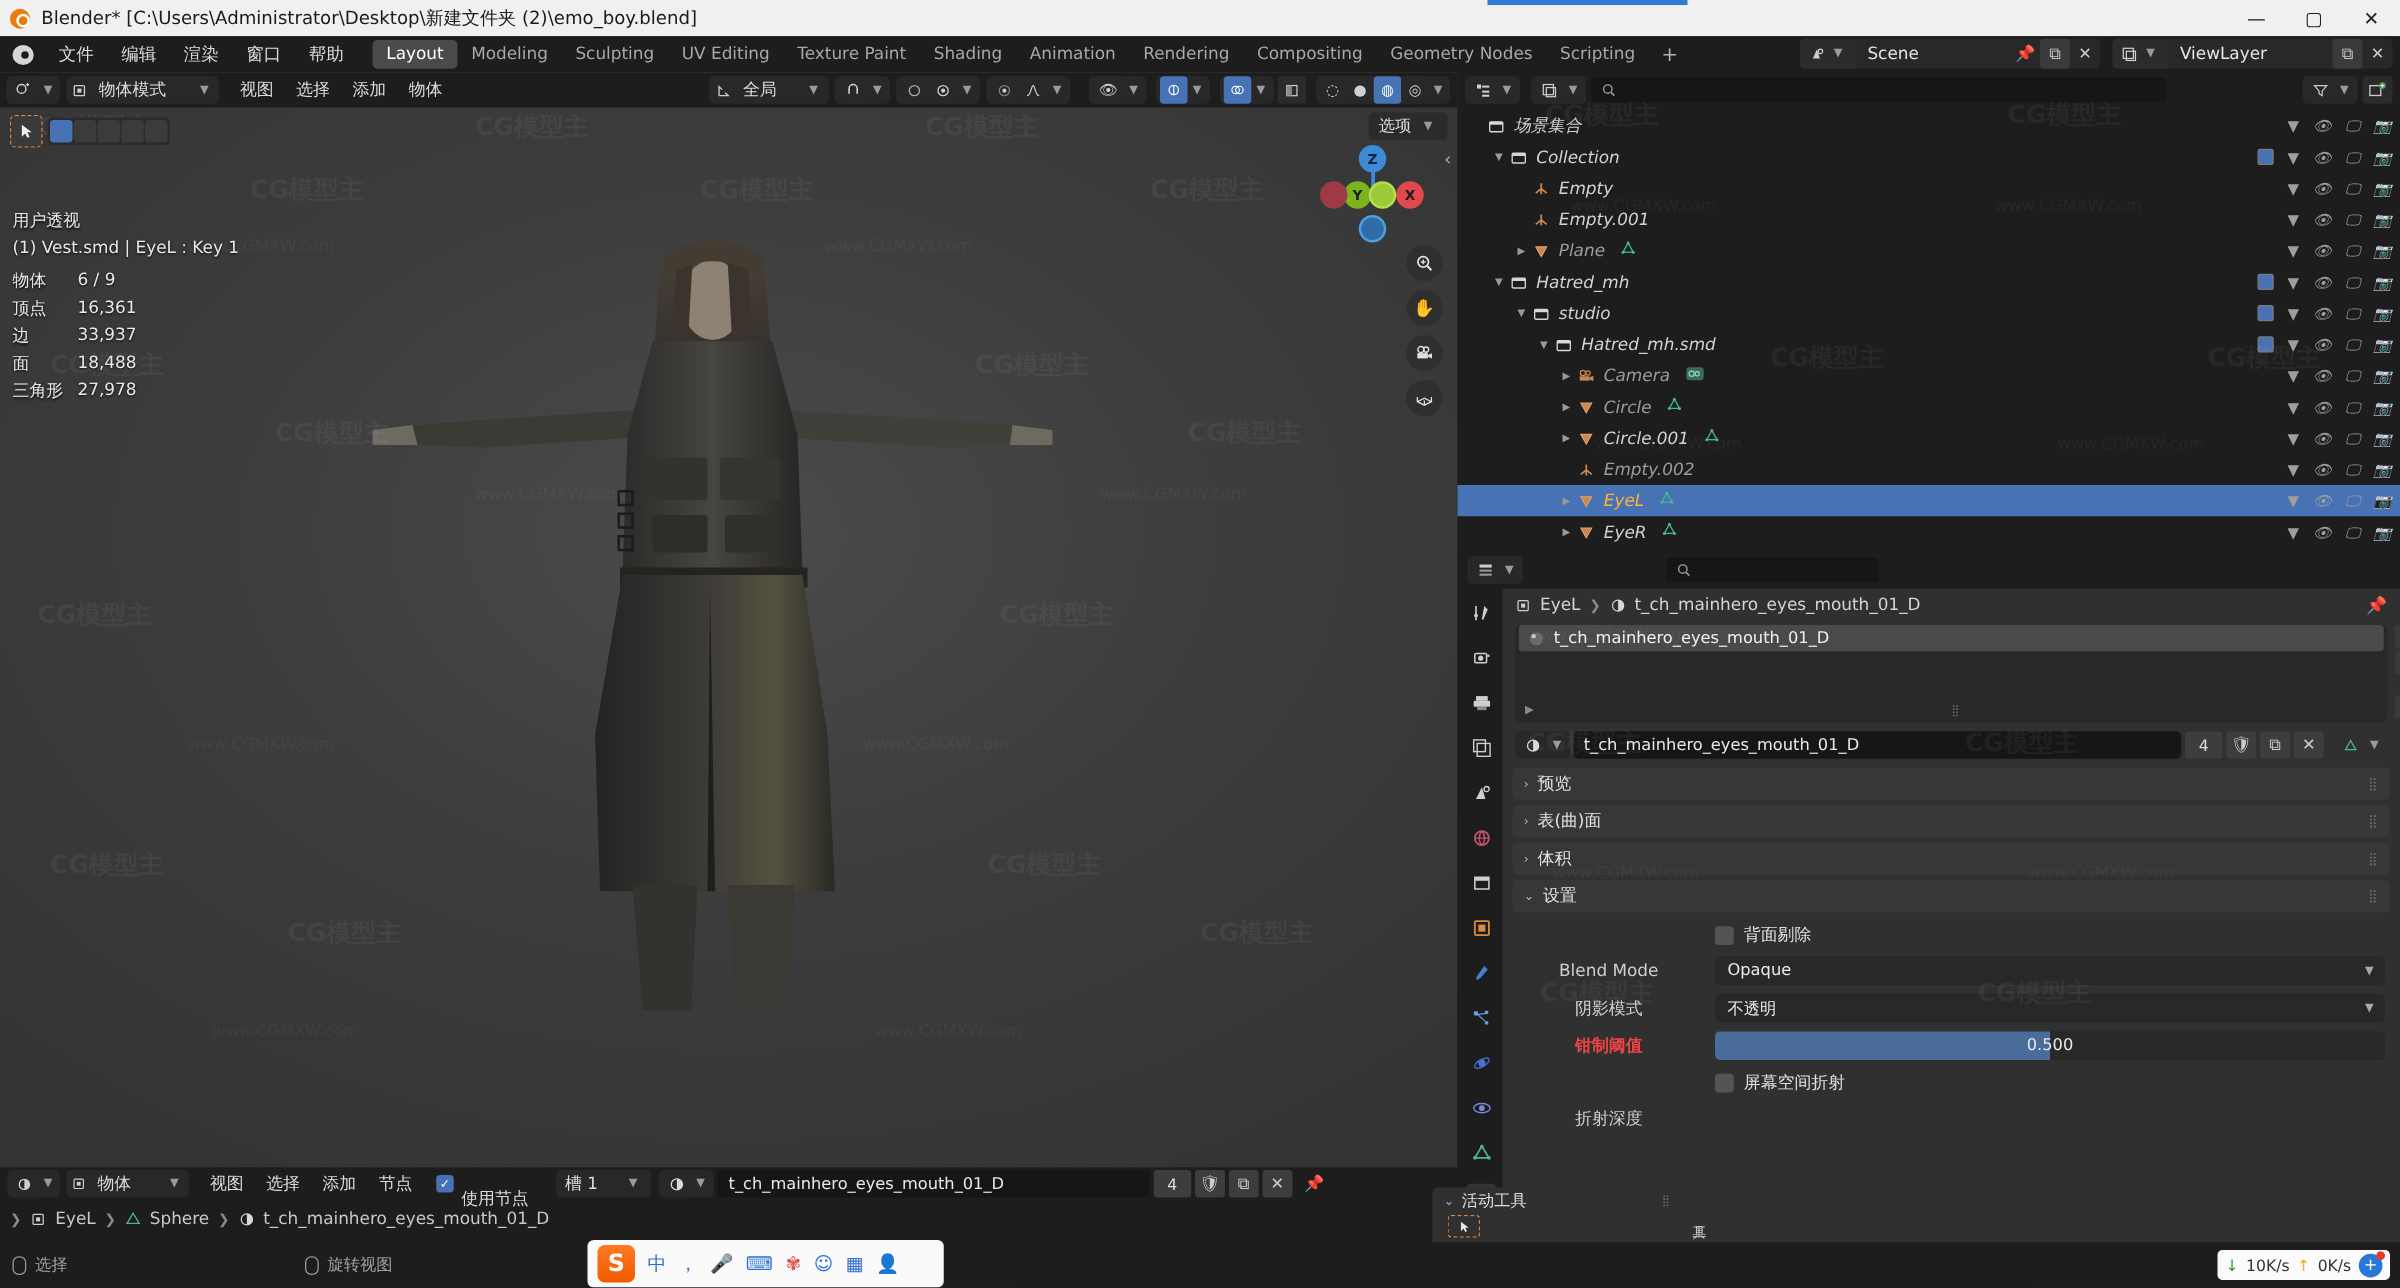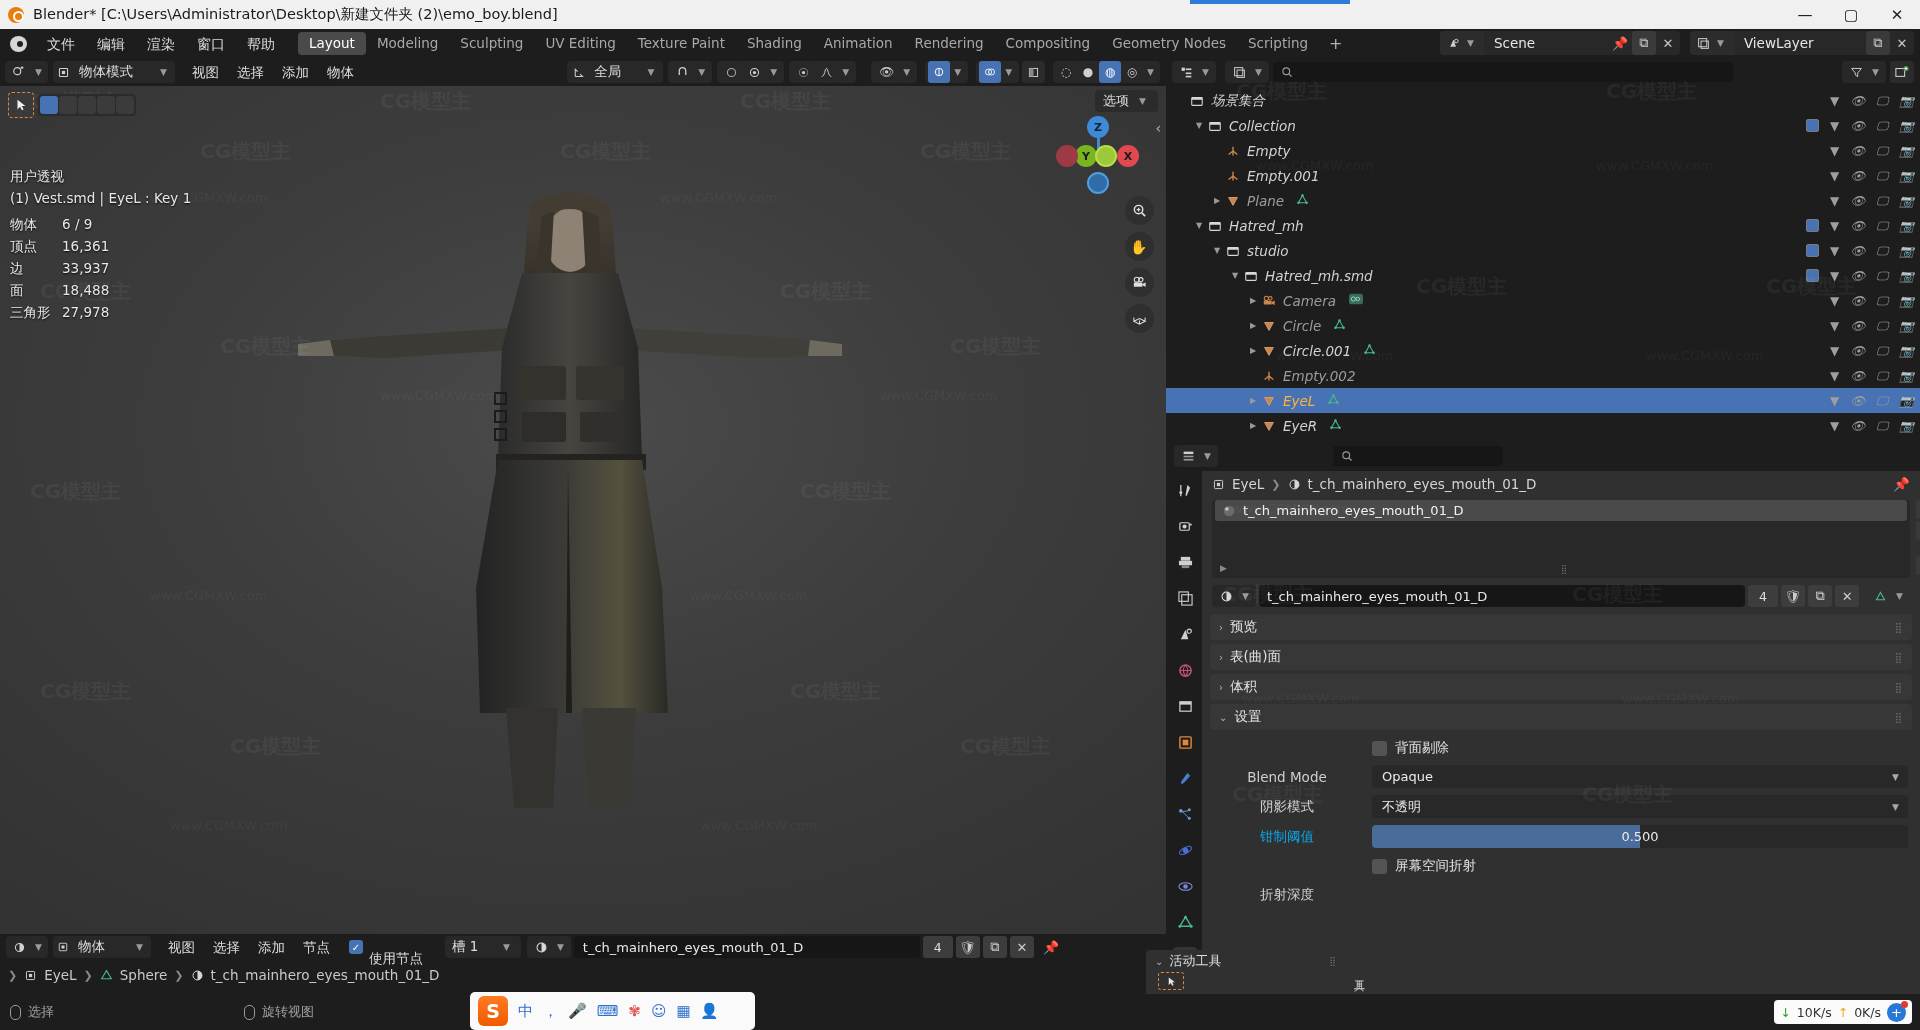--- a/index.html
+++ b/index.html
@@ -141,21 +141,21 @@
     padding:0 8px; font-size:13px; color:#e8e8e8; }
   .matcount { width:30px; height:22px; background:#3d3d3d; border-radius:3px; display:flex;
     align-items:center; justify-content:center; font-size:12.5px; color:#ddd; }
   .sbtn { width:24px; height:22px; background:#3d3d3d; border-radius:3px; display:flex;
     align-items:center; justify-content:center; color:#ccc; font-size:13px; }
   .psection { margin:4px 8px 0 8px; height:26px; background:#373737; border-radius:4px;
     display:flex; align-items:center; padding:0 9px; gap:7px; font-size:13.5px; color:#e2e2e2; }
   .psection .grip { margin-left:auto; color:#6f6f6f; font-size:10px; letter-spacing:1px; }
   .prow { display:flex; align-items:center; margin:7px 12px 0 12px; height:23px; font-size:13.5px; }
   .prow .lab { width:158px; text-align:center; padding-right:12px; color:#cfcfcf; }
-  .prow .lab.dim { color:#0ea5e9; }
+  .prow .lab.dim { color:#ef4444;font-weight:bold; }
   .pfield { flex:1; height:23px; background:#282828; border-radius:4px; display:flex; align-items:center;
     padding:0 10px; color:#eaeaea; font-size:13px; position:relative; }
   .pfield .dd { position:absolute; right:9px; color:#a8a8a8; font-size:9px; }
   .pfield.slider { background:#282828; overflow:hidden; }
   .pfield.slider .fill { position:absolute; left:0; top:0; bottom:0; width:50%; background:#4a6c9b; }
   .pfield.slider span { position:relative; width:100%; text-align:center; }
   .pfield.lightgrey { background:#6a6a6a; justify-content:center; }
   .cbrow { display:flex; align-items:center; margin:8px 12px 0 12px; height:20px; font-size:13.5px; }
   .cbrow .spacer { width:158px; }
   .cb { width:15px; height:15px; border-radius:3px; background:#545454; margin-right:8px; }

